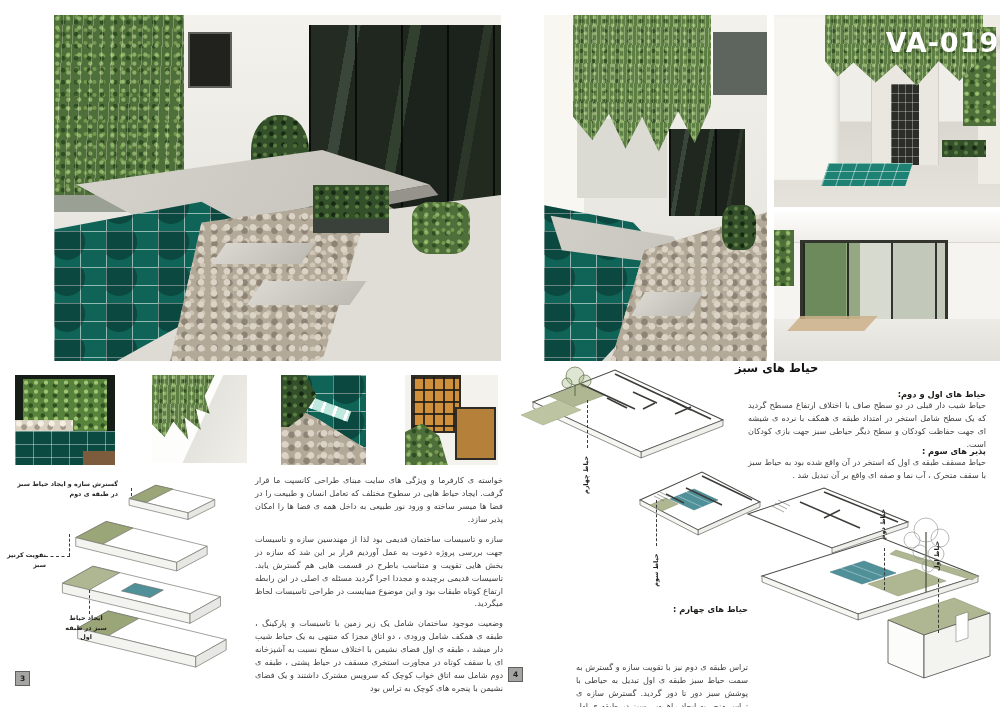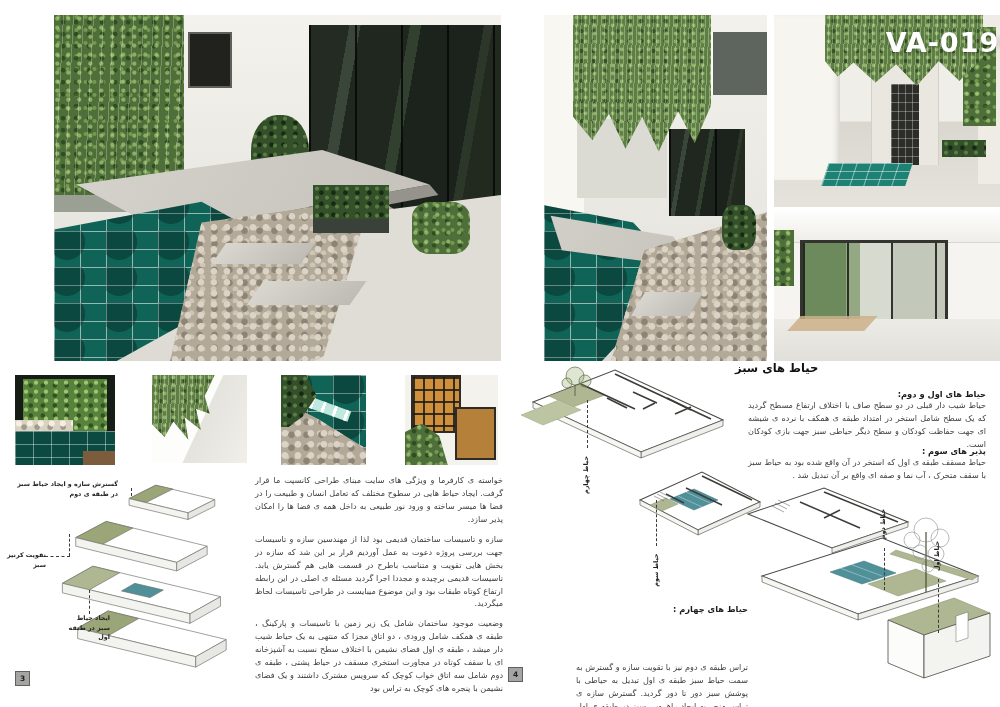--- a/index.html
+++ b/index.html
@@ -136,21 +136,21 @@
   #sec2h{left:748px;top:446px;width:238px;text-align:right;}
   #sec2b{left:748px;top:456px;width:238px;}
   #sec3h{left:638px;top:604px;width:110px;text-align:right;}
   #sec3b{left:576px;top:615px;width:172px;margin-top:46px;}
   #intro{position:absolute;left:255px;top:474px;width:248px;}
   #intro p{margin:0 0 7px;font-size:8.1px;line-height:1.6;color:#3e3e3c;}
 
   .dlabel{position:absolute;font-size:6.4px;font-weight:bold;color:#1f1f1d;line-height:1.5;}
   #lab1{left:12px;top:480px;width:106px;text-align:right;}
   #lab2{left:2px;top:551px;width:44px;text-align:right;}
-  #lab3{left:62px;top:614px;width:48px;text-align:right;}
+  #lab3{left:62px;top:614px;width:48px;text-align:center;}
   .vlab{position:absolute;display:flex;align-items:center;justify-content:center;width:13px;}
   .vlab span{transform:rotate(-90deg);white-space:nowrap;font-size:6.4px;font-weight:bold;direction:rtl;color:#1f1f1d;}
   #vlabA{left:580px;top:450px;height:50px;}
   #vlabB{left:649px;top:548px;height:44px;}
   #vlabC1{left:877px;top:502px;height:44px;}
   #vlabC2{left:931px;top:535px;height:42px;}
 
   .dashv{position:absolute;width:0;border-left:1.2px dashed #3a3a38;}
   .dashh{position:absolute;height:0;border-top:1.2px dashed #3a3a38;}
   #dA{left:587px;top:400px;height:48px;}

